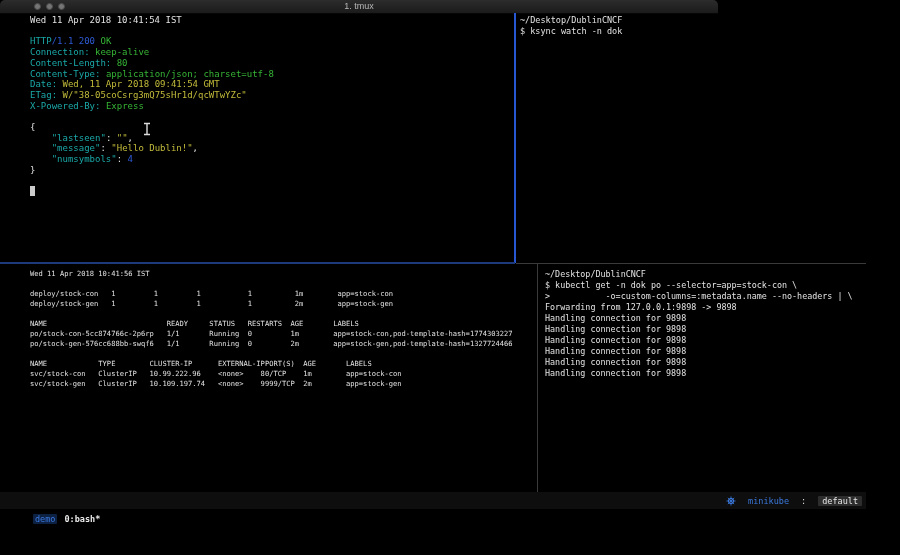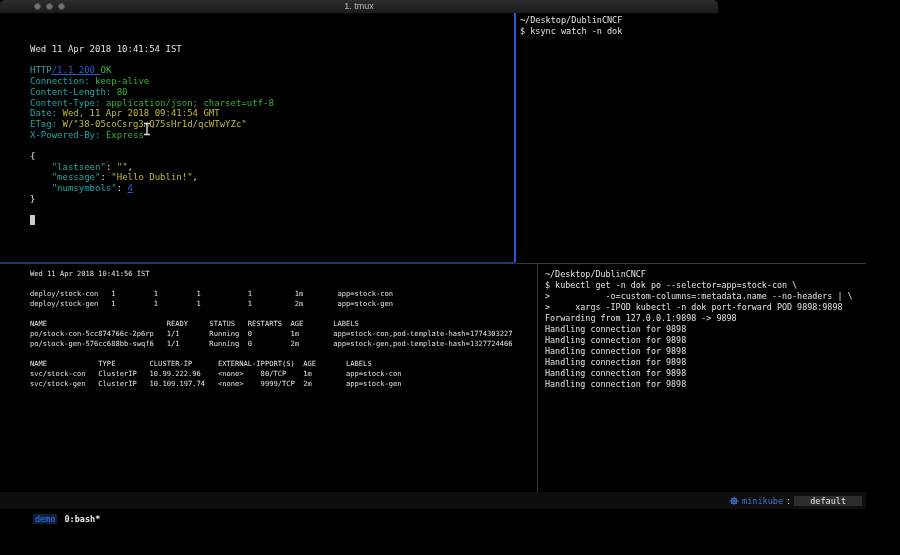--- a/index.html
+++ b/index.html
@@ -8,45 +8,45 @@
   .window{position:absolute;left:0;top:0;width:866px;height:509px;background:#000;}
   .titlebar{position:absolute;left:0;top:0;width:718px;height:13px;
             background:linear-gradient(#2c2c2c,#1b1b1b);
             border-radius:5px 5px 0 0;border-bottom:1px solid #060606;}
   .lights{position:absolute;left:34px;top:3px;display:flex;gap:5px;}
   .light{width:7px;height:7px;border-radius:50%;background:#757575;border:1px solid #4a4a4a;box-sizing:border-box;}
   .wintitle{position:absolute;left:0;top:1px;width:100%;text-align:center;
             font-family:"Liberation Sans",sans-serif;font-size:9px;color:#b8b8b8;}
   .pane{position:absolute;color:var(--fg);}
   .tline{white-space:pre;}
-  .pane-tl{left:30px;top:15px;width:484px;font-size:9px;line-height:10.7px;margin-top:29px;}
+  .pane-tl{left:30px;top:15px;width:484px;font-size:9px;line-height:10.7px;}
   .pane-tr{left:520px;top:15px;width:340px;font-size:8.5px;line-height:11px;}
   .pane-bl{left:30px;top:269px;width:506px;font-size:7.1px;line-height:10px;}
   .pane-br{left:545px;top:269px;width:318px;font-size:8.4px;line-height:11px;}
   .divider{position:absolute;}
   .vdiv-top{left:514px;top:13px;width:2px;height:250px;background:var(--divider_blue);}
   .hdiv-left{left:0;top:262px;width:515px;height:2px;background:var(--divider_navy);}
   .hdiv-right{left:516px;top:263px;width:350px;height:1px;background:var(--divider_gray);}
   .vdiv-bottom{left:537px;top:264px;width:1px;height:228px;background:var(--divider_gray);}
   .c-fg{color:var(--fg);}
   .c-cyan{color:var(--cyan);}
   .c-green{color:var(--green);}
   .c-yellow{color:var(--yellow);}
-  .c-blue{color:var(--blue);text-decoration:underline;}
+  .c-blue{color:var(--blue);}
   .c-cursor{background:var(--cursor);color:transparent;}
   .statusbar{position:absolute;left:0;top:492px;width:866px;height:17px;background:#0e0e0e;
              display:flex;align-items:center;justify-content:space-between;
              font-size:8.5px;box-sizing:border-box;padding:0 4px 0 33px;}
   .sb-left{display:flex;align-items:center;gap:7px;margin-top:36px;}
   .sb-session{color:var(--status_blue);background:#0d2143;padding:0 2px;border-radius:1px;}
   .sb-window{color:#eaeaea;font-weight:bold;}
-  .sb-right{display:flex;align-items:center;gap:3px;}
+  .sb-right{display:flex;align-items:center;gap:12px;}
   .sb-context{color:var(--status_blue);}
   .sb-sep{color:#d8d8d8;}
-  .sb-value{color:#e6e6e6;background:#2d2d2d;padding:0 16px;border-radius:1px;}
+  .sb-value{color:#e6e6e6;background:#2d2d2d;padding:0 4px;border-radius:1px;}
   .helm{width:10px;height:10px;display:inline-block;}
   .mouse-cursor{position:absolute;left:142px;top:121px;width:11px;height:14px;}
 </style>
 </head>
 <body>
 
 <div class="window">
 
   <div class="titlebar">
     <div class="lights">
@@ -101,21 +101,20 @@
       <div class="tline"><span class="c-fg">svc/stock-con   ClusterIP   10.99.222.96    &lt;none&gt;    80/TCP    1m        app=stock-con</span></div>
       <div class="tline"><span class="c-fg">svc/stock-gen   ClusterIP   10.109.197.74   &lt;none&gt;    9999/TCP  2m        app=stock-gen</span></div>
     </div>
 
   <div class="divider vdiv-bottom"></div>
 
   <div class="pane pane-br">
       <div class="tline"><span class="c-fg">~/Desktop/DublinCNCF</span></div>
       <div class="tline"><span class="c-fg">$ kubectl get -n dok po --selector=app=stock-con \</span></div>
       <div class="tline"><span class="c-fg">&gt;           -o=custom-columns=:metadata.name --no-headers | \</span></div>
-      <div class="tline"><span class="c-fg">&gt;     xargs -IPOD kubectl -n dok port-forward POD 9898:9898</span></div>
       <div class="tline"><span class="c-fg">Forwarding from 127.0.0.1:9898 -&gt; 9898</span></div>
       <div class="tline"><span class="c-fg">Handling connection for 9898</span></div>
       <div class="tline"><span class="c-fg">Handling connection for 9898</span></div>
       <div class="tline"><span class="c-fg">Handling connection for 9898</span></div>
       <div class="tline"><span class="c-fg">Handling connection for 9898</span></div>
       <div class="tline"><span class="c-fg">Handling connection for 9898</span></div>
       <div class="tline"><span class="c-fg">Handling connection for 9898</span></div>
     </div>
 
   <div class="statusbar">

